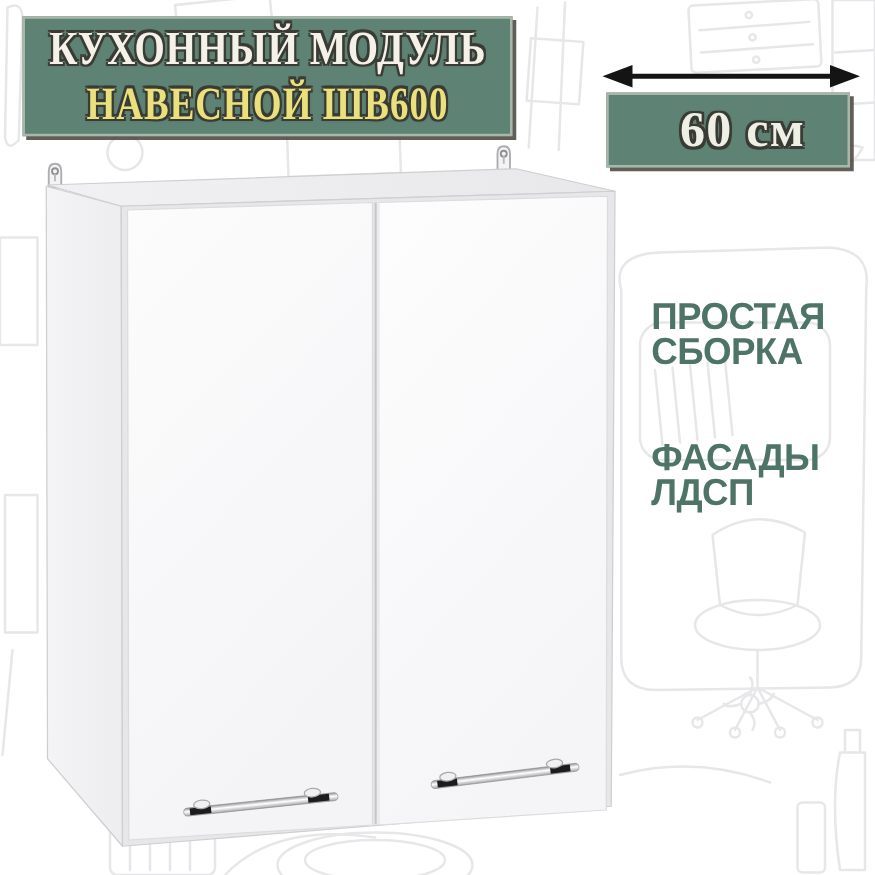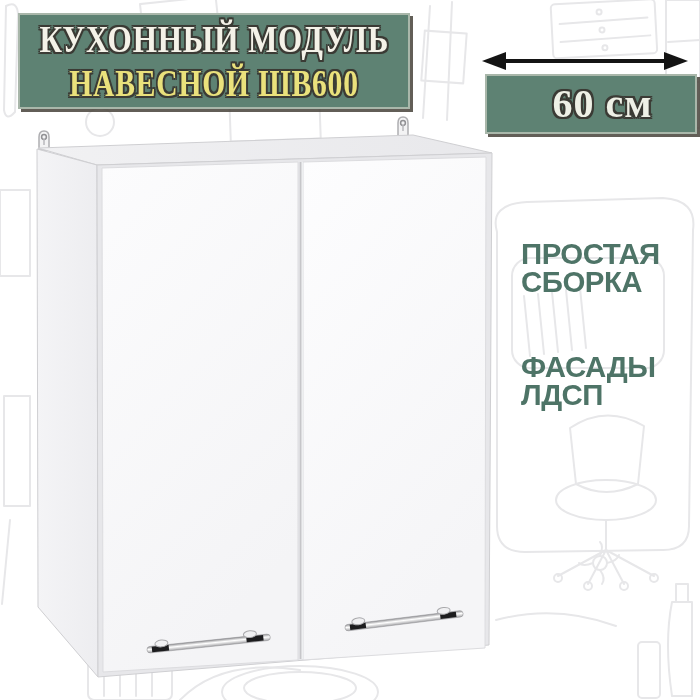--- a/index.html
+++ b/index.html
@@ -11,21 +11,21 @@
   }
   html,body{margin:0;padding:0;}
   .stage{position:relative;width:700px;height:700px;background:var(--background);
          overflow:hidden;font-family:"Liberation Sans","DejaVu Sans",sans-serif;}
   .stage svg{display:block;}
   .doodles,.cabinet{position:absolute;left:0;top:0;}
   .badge{position:absolute;box-sizing:border-box;background:var(--badge-bg);
          border:2px solid var(--badge-border);box-shadow:3px 3px 0 var(--badge-shadow);
          display:flex;flex-direction:column;align-items:center;justify-content:center;}
   .title-badge{left:18px;top:13px;width:392px;height:96px;gap:7px;}
-  .dim-badge{left:485px;top:74px;width:212px;height:60px;padding-left:23px;}
+  .dim-badge{left:485px;top:74px;width:195px;height:60px;padding-left:23px;}
   .outl{text-shadow:
      -2px -2px 0 var(--text-outline), 0 -2px 0 var(--text-outline), 2px -2px 0 var(--text-outline),
      -2px  0   0 var(--text-outline), 2px  0   0 var(--text-outline),
      -2px  2px 0 var(--text-outline), 0  2px 0 var(--text-outline), 2px 2px 0 var(--text-outline),
       0 0 3px var(--text-outline);}
   .tb-line1{font:bold 38px/1 "Liberation Serif","DejaVu Serif",serif;color:var(--title-line1);
             transform:scaleX(.82);letter-spacing:1px;white-space:nowrap;}
   .tb-line2{font:bold 37px/1 "Liberation Serif","DejaVu Serif",serif;color:var(--title-line2);
             transform:scaleX(.80);letter-spacing:1px;white-space:nowrap;}
   .dim-label{font:bold 40px/1 "Liberation Serif","DejaVu Serif",serif;color:var(--dimension-text);

